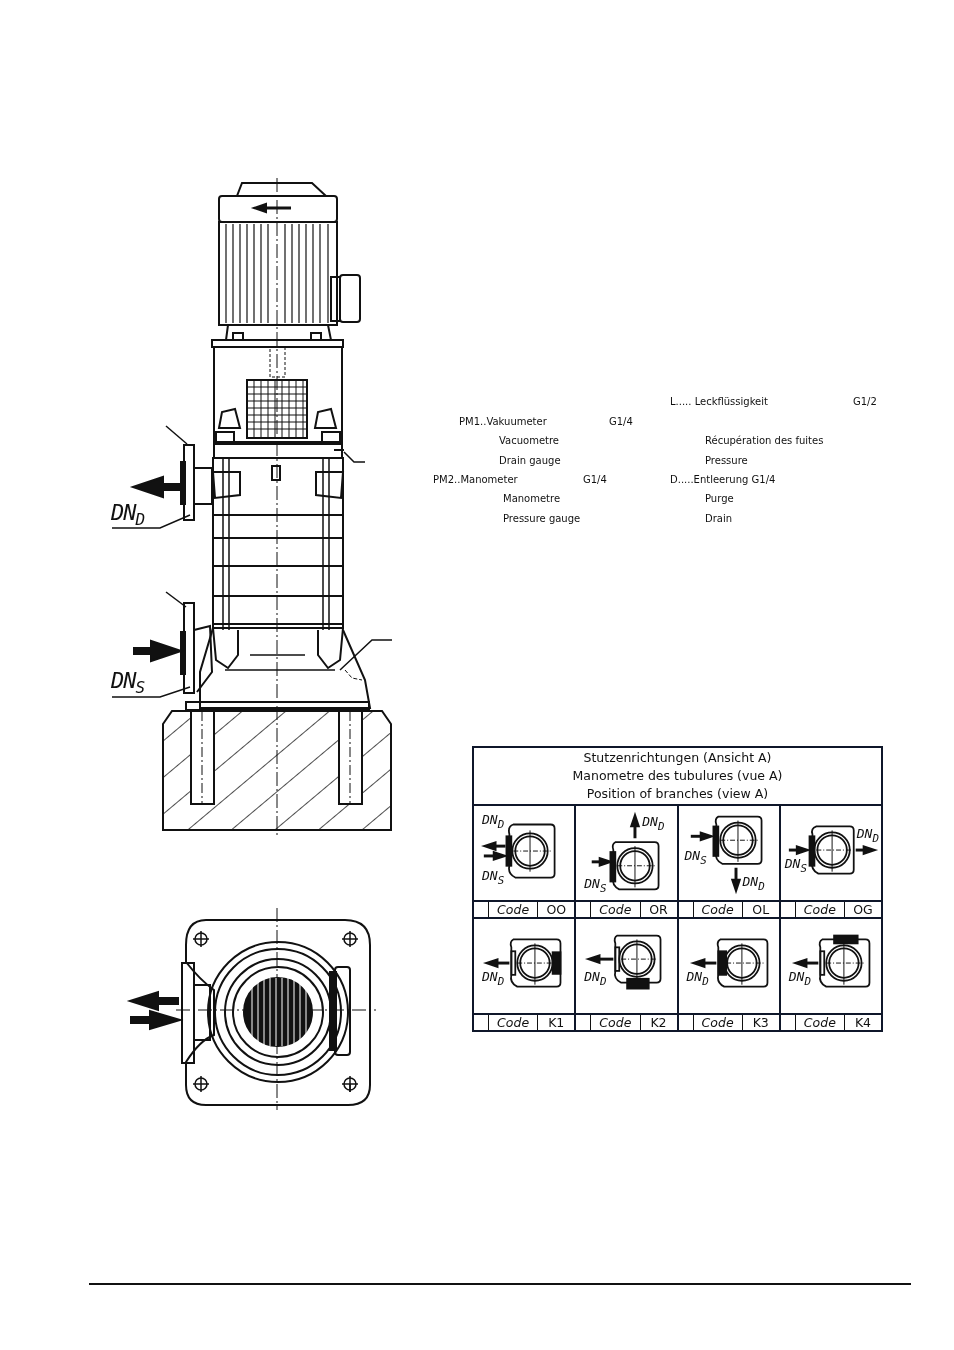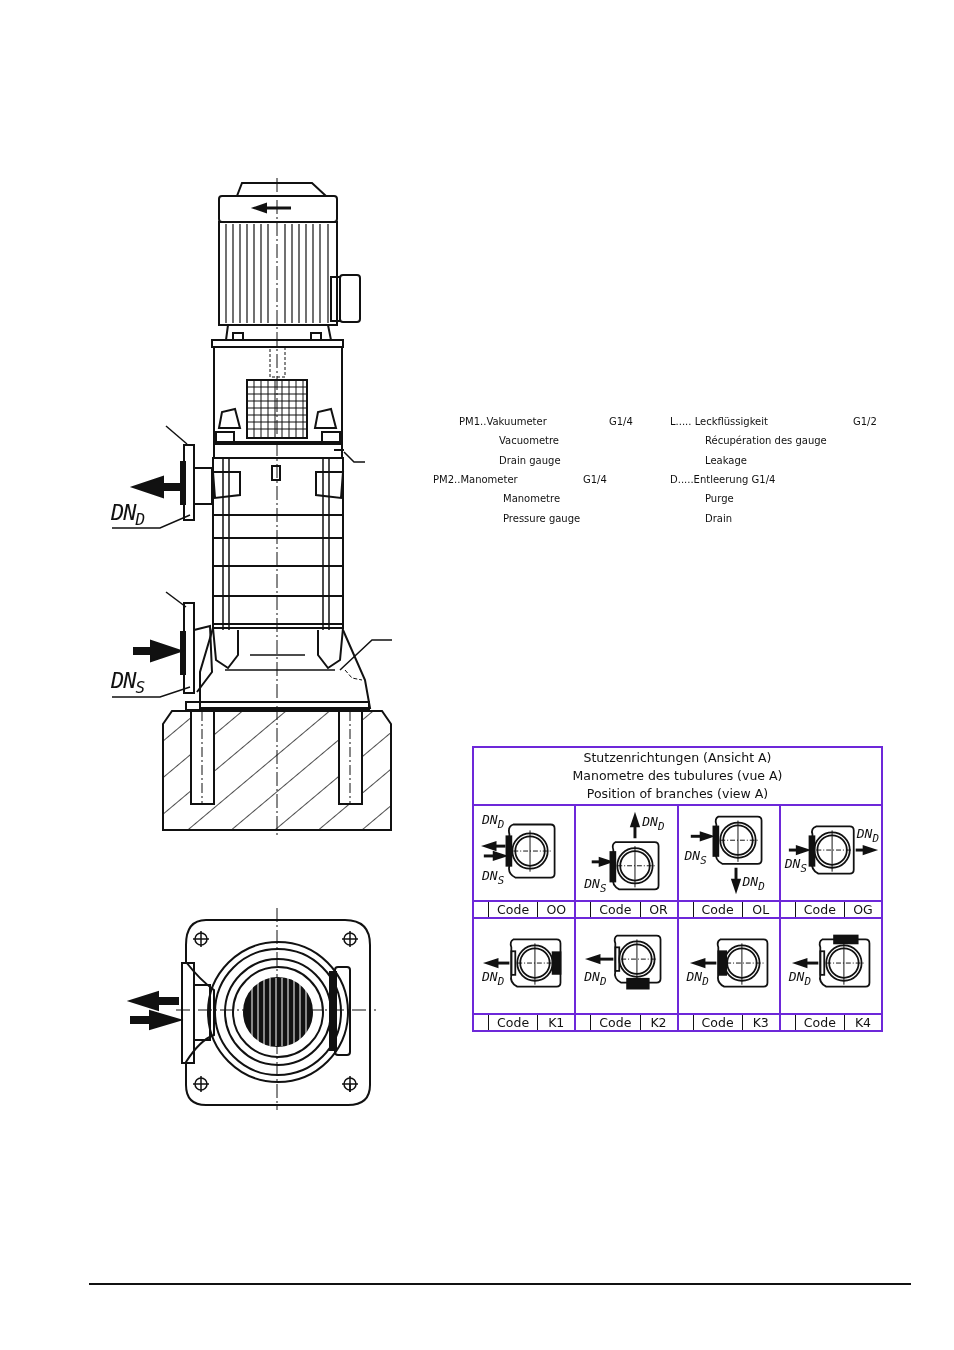--- a/index.html
+++ b/index.html
@@ -2,30 +2,30 @@
 <html><head>
 <meta charset="utf-8">
 <style>
   html,body{margin:0;padding:0;background:#fff;}
   body{width:954px;height:1350px;position:relative;overflow:hidden;font-family:"DejaVu Sans",sans-serif;color:#111;}
   .abs{position:absolute;}
   svg{position:absolute;overflow:visible;}
   .legend{font-size:10px;line-height:19.5px;white-space:pre;}
   .lg-line{position:absolute;white-space:nowrap;}
   table.pos{position:absolute;left:472px;top:746px;width:411px;border-collapse:collapse;font-size:12.5px;}
-  table.pos td{border:2px solid #6d28d9;padding:0;text-align:center;margin-top:36px;}
+  table.pos td{border:2px solid #0f172a;padding:0;text-align:center;margin-top:36px;}
   .hdr td{height:56px;line-height:18px;vertical-align:middle;}
   .hdr2 td{height:58px;line-height:18.5px;}
   .fig td{height:94px;position:relative;}
   .codes td{height:15px;}
   .coderow{display:flex;height:15px;line-height:15px;}
   .coderow span{display:block;border-right:1.5px solid #111;}
   .coderow span:last-child{border-right:none;}
   .c0{width:14px;}
-  .c1{flex:1;}
+  .c1{flex:1;font-style:italic;}
   .c2{width:36px;}
   .mini{position:absolute;left:0;top:0;width:100%;height:100%;}
   .dn{font-family:"DejaVu Sans Mono",monospace;font-size:13px;font-style:italic;}
   .footer-rule{position:absolute;left:89px;top:1283px;width:822px;height:1.5px;background:#111;}
 </style>
 </head>
 <body>
 
 <svg width="954" height="1350" style="left:0;top:0" viewBox="0 0 954 1350" fill="none" stroke="#111" stroke-width="2">
 
@@ -230,23 +230,23 @@
 
 <div class="legend">
   <span class="lg-line" style="left:459px;top:412px"><span>PM1..Vakuumeter</span><span style="position:absolute;left:150px">G1/4</span></span>
   <span class="lg-line" style="left:499px;top:431px">Vacuometre</span>
   <span class="lg-line" style="left:499px;top:451px">Drain gauge</span>
   <span class="lg-line" style="left:433px;top:470px"><span>PM2..Manometer</span><span style="position:absolute;left:150px">G1/4</span></span>
   <span class="lg-line" style="left:503px;top:489px">Manometre</span>
   <span class="lg-line" style="left:503px;top:509px">Pressure gauge</span>
 </div>
 <div class="legend">
-  <span class="lg-line" style="left:670px;top:412px"><span>L..... Leckflüssigkeit</span><span style="position:absolute;left:183px">G1/2</span></span>
-  <span class="lg-line" style="left:705px;top:431px">Récupération des gauge</span>
-  <span class="lg-line" style="left:705px;top:451px">Leakage</span>
+  <span class="lg-line" style="left:670px;top:392px"><span>L..... Leckflüssigkeit</span><span style="position:absolute;left:183px">G1/2</span></span>
+  <span class="lg-line" style="left:705px;top:431px">Récupération des fuites</span>
+  <span class="lg-line" style="left:705px;top:451px">Pressure</span>
   <span class="lg-line" style="left:670px;top:470px">D.....Entleerung  G1/4</span>
   <span class="lg-line" style="left:705px;top:489px">Purge</span>
   <span class="lg-line" style="left:705px;top:509px">Drain</span>
 </div>
 
 <table class="pos">
   <tbody>
       <tr class="hdr">
     <td colspan="4">
       <div>Stutzenrichtungen  (Ansicht A)</div>

